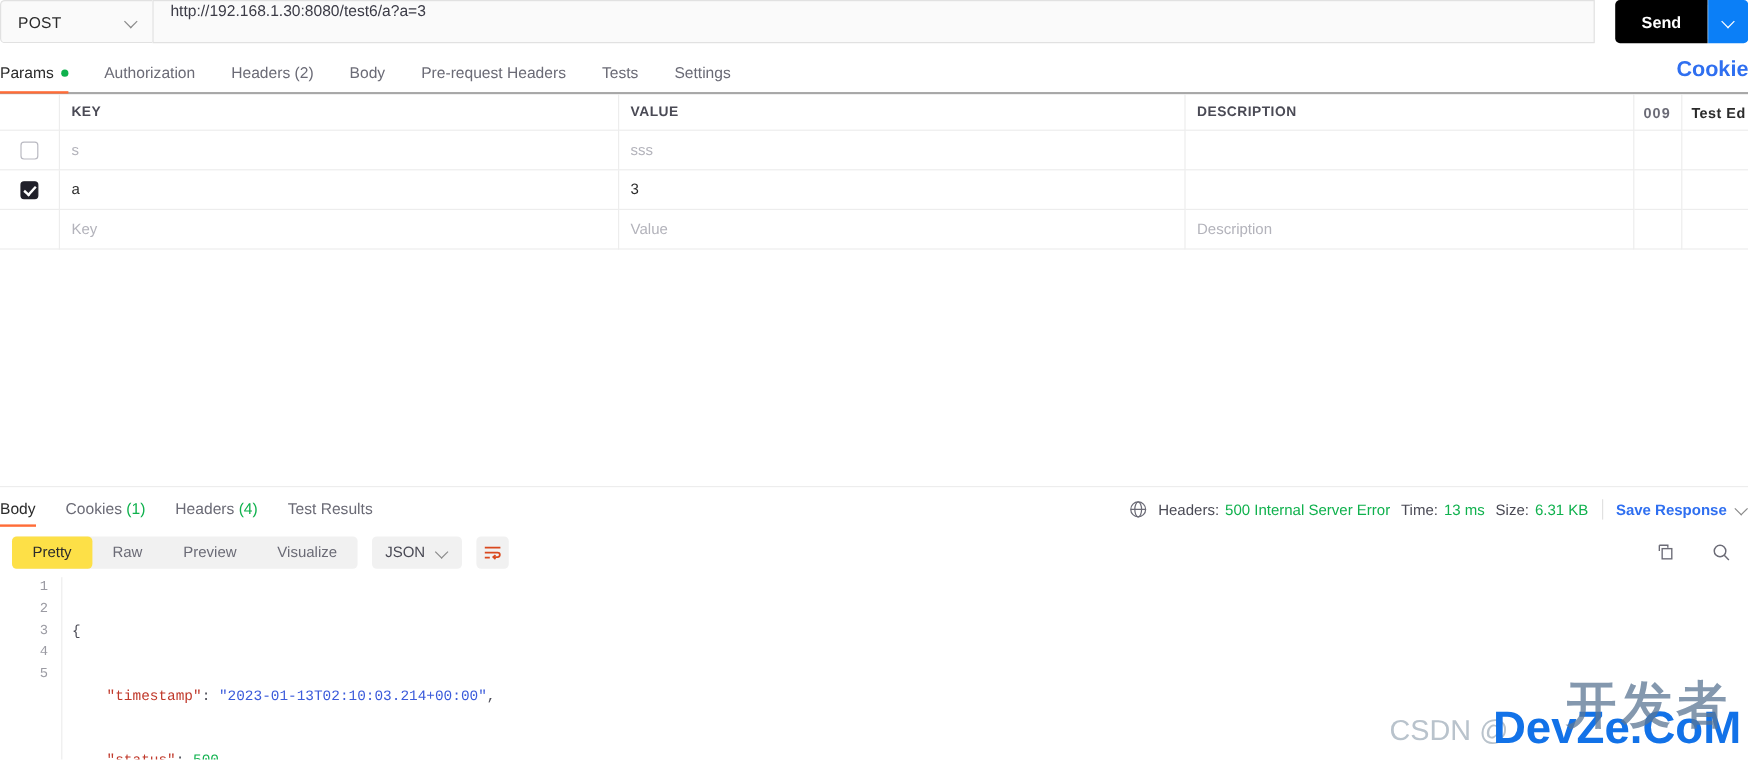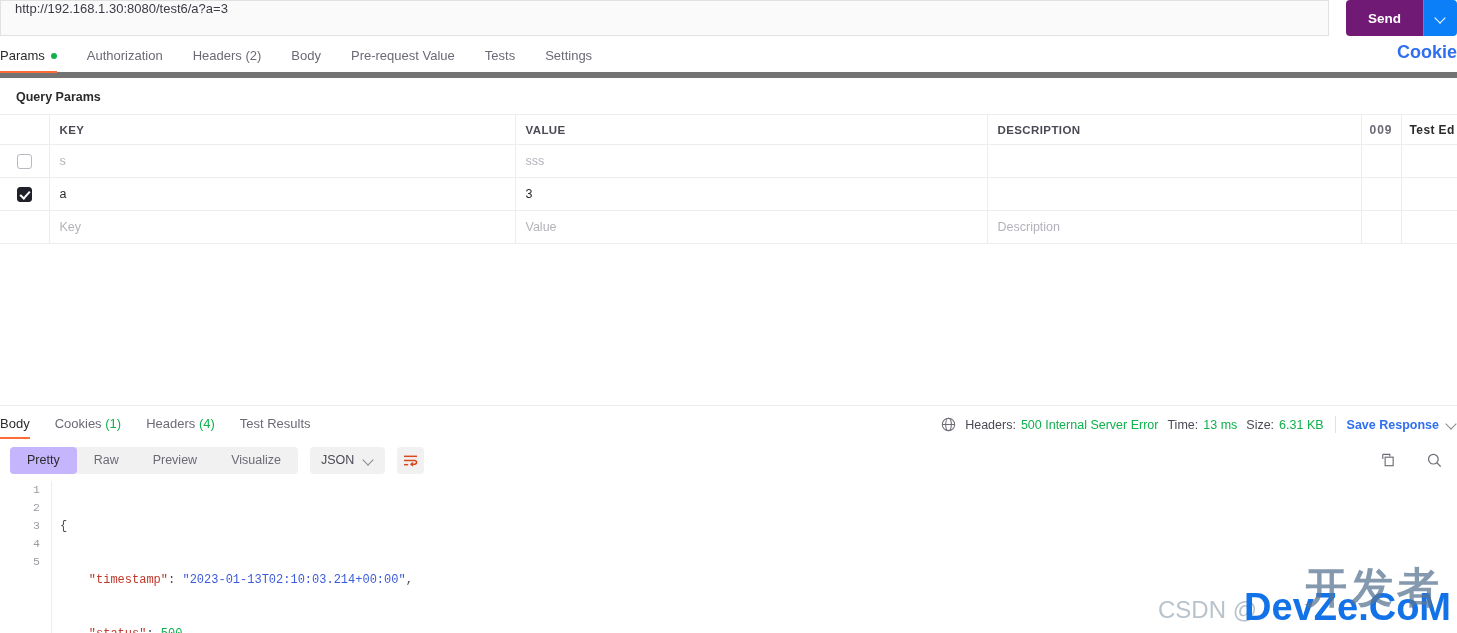--- a/index.html
+++ b/index.html
@@ -26,33 +26,33 @@
     border-right:1.3px solid #8a8a8a; border-bottom:1.3px solid #8a8a8a;
     transform:rotate(45deg);
   }
   .url-input {
     flex:1; display:flex; align-items:flex-start;
     border:1px solid #e1e1e1; background:#fafafa; padding:0 14px;
     font-size:13px; color:#3b3b46;
   }
   .send-wrap { display:flex; margin-left:17px; }
   .send-btn {
-    background:#701a75; color:#fff; font-size:13.5px; font-weight:bold;
+    background:#000000; color:#fff; font-size:13.5px; font-weight:bold;
     padding:0 22px; display:flex; align-items:center; border-radius:4px 0 0 4px;
   }
   .send-caret {
     background:#0b7ff7; width:34px; border-left:1px solid #2f93f8;
     display:flex; align-items:center; justify-content:center; border-radius:0 4px 4px 0;
   }
   .send-caret .chev::before{ border-color:#ffffff; }
 
   
   .req-tabs {
     display:flex; align-items:flex-end; height:34px;
-    border-bottom:6px solid #737373; position:relative; margin-top:8px;text-align:right;
+    border-bottom:1px solid #737373; position:relative; margin-top:8px;text-align:right;
   }
   .rtab {
     font-size:13px; color:#6b6b76; padding:0 0 9px 0; margin-right:30px;
     position:relative; white-space:nowrap; display:flex; align-items:center; gap:6px;
   }
   .rtab.active { color:#2b2b2b; }
   .rtab.active::after{
     content:""; position:absolute; left:0; right:0; bottom:-1px; height:2px; background:#ff6c37;
   }
   .greendot { width:6px; height:6px; border-radius:50%; background:#0fb14d; display:inline-block; }
@@ -102,21 +102,21 @@
   .status-row { position:absolute; right:0; bottom:6px; display:flex; align-items:center; gap:9px; font-size:12.5px; }
   .st-label { color:#4a4a55; }
   .st-val { color:#0fb14d; }
   .vsep { width:1px; height:17px; background:#e1e1e1; margin:0 2px; }
   .save-resp { color:#2f6ff0; font-weight:bold; font-size:12.5px; }
 
   
   .viewbar { display:flex; align-items:center; height:42px; position:relative; padding-left:10px; }
   .seg { display:flex; background:#f1f1f1; border-radius:4px; height:27px; align-items:center; }
   .seg-item { font-size:12.5px; color:#6b6b76; padding:0 17px; line-height:27px; height:27px; border-radius:4px; }
-  .seg-item.active { background:#c4b5fd; color:#2b2b2b; }
+  .seg-item.active { background:#fde047; color:#2b2b2b; }
   .fmt-sel {
     margin-left:12px; background:#f1f1f1; border-radius:4px; height:27px;
     display:flex; align-items:center; gap:9px; padding:0 11px; font-size:12.5px; color:#4a4a55;
   }
   .wrap-btn {
     margin-left:12px; width:27px; height:27px; background:#f1f1f1; border-radius:4px;
     display:flex; align-items:center; justify-content:center;
   }
   .vb-right { position:absolute; right:14px; display:flex; align-items:center; gap:30px; }
 
@@ -141,46 +141,49 @@
   }
   .wm2 { right:6px; top:586px; font-size:38px; font-weight:bold; color:#1272e8; letter-spacing:0px; }
   .wm3 { right:200px; top:596px; font-size:24px; color:#b9c3cc; }
 </style>
 </head>
 <body>
 
 <div class="app">
 
   <div class="urlbar">
+    <div class="method-box">
+      <span class="method-label">POST</span>
+      <span class="chev"></span>
+    </div>
     <div class="url-input">
       <span>http://192.168.1.30:8080/test6/a?a=3</span>
     </div>
     <div class="send-wrap">
       <div class="send-btn">Send</div>
       <div class="send-caret">
         <span class="chev"></span>
       </div>
     </div>
   </div>
 
   <div class="req-tabs">
     <div class="rtab active">
       <span>Params</span>
       <span class="greendot"></span>
     </div>
     <div class="rtab">Authorization</div>
     <div class="rtab">Headers (2)</div>
     <div class="rtab">Body</div>
-    <div class="rtab">Pre-request Value</div>
+    <div class="rtab">Pre-request Headers</div>
     <div class="rtab">Tests</div>
     <div class="rtab">Settings</div>
     <div class="cookie-link">Cookie</div>
   </div>
 
-  <div class="qp-title">Query Params</div>
 
   <table class="tbl">
     <tbody>
         <tr>
       <th class="col-chk"></th>
       <th class="col-key">KEY</th>
       <th class="col-val">VALUE</th>
       <th class="col-desc">DESCRIPTION</th>
       <th class="col-dots">
         <span class="dots">009</span>

